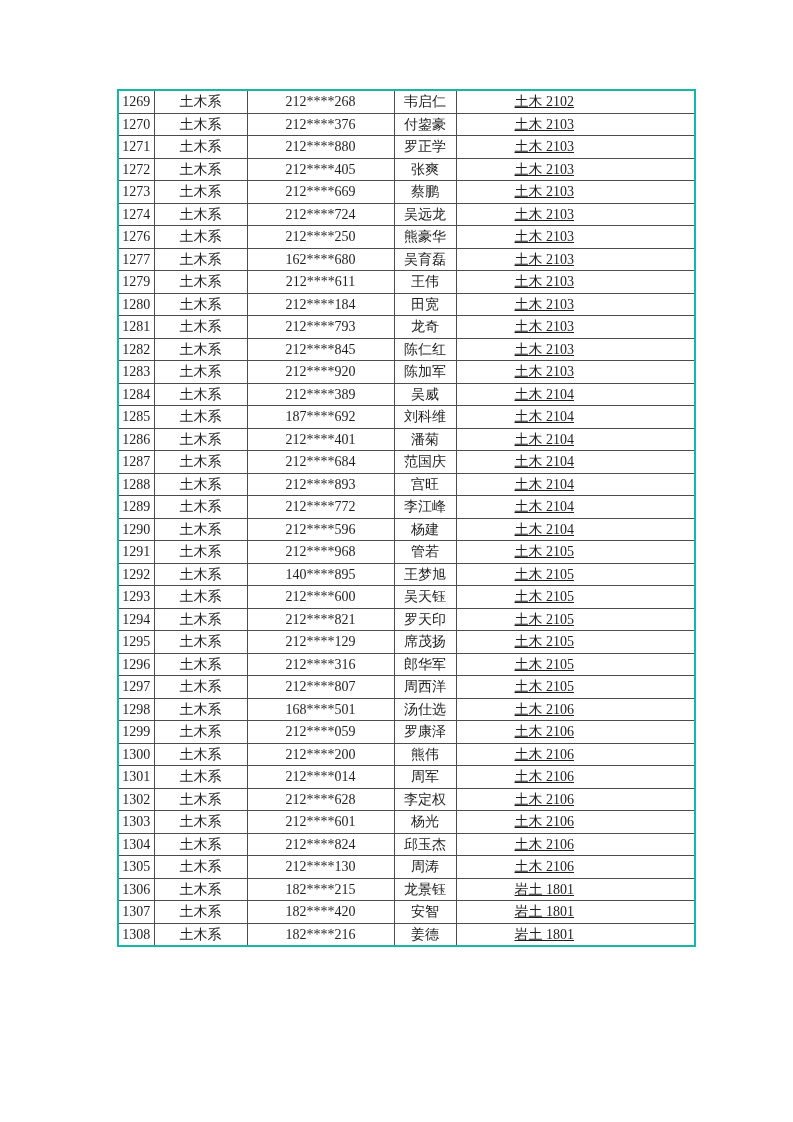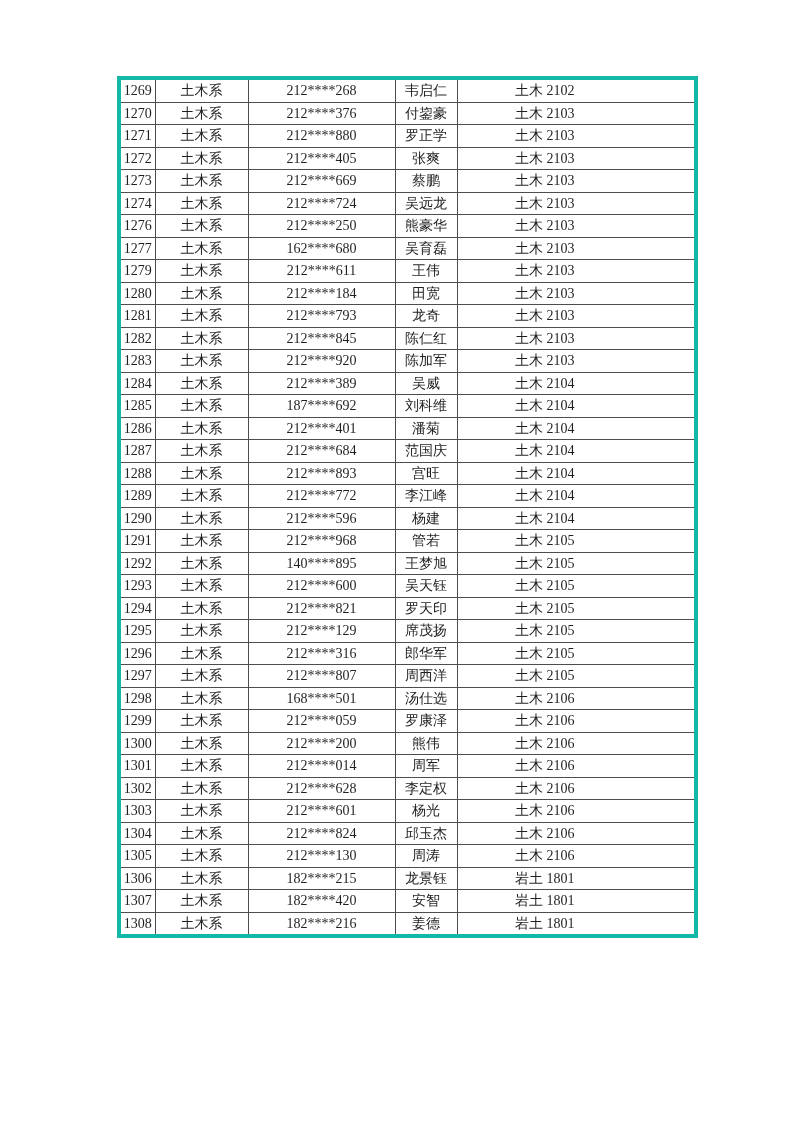--- a/index.html
+++ b/index.html
@@ -12,45 +12,46 @@
     width: 793px;
     height: 1122px;
     background: #ffffff;
     overflow: hidden;
     font-family: "Liberation Serif", "DejaVu Serif", serif;
     color: #1f1f1f;
   }
   table.roster {
     position: absolute;
     left: 117px;
-    top: 76px;
+    top: 89px;
     width: 577px;
     table-layout: fixed;
     border-collapse: collapse;
-    border: 4px solid #14b8a6;
+    border: 2px solid #14b8a6;
   }
   table.roster col.c1 { width: 36px; }
   table.roster col.c2 { width: 93px; }
   table.roster col.c3 { width: 147px; }
   table.roster col.c4 { width: 62px; }
   table.roster col.c5 { width: 239px; }
   table.roster td {
     border: 1px solid #4d4d4d;
     height: 21.5px;
     padding: 0;
     text-align: center;
     vertical-align: middle;
     font-size: 14px;
     line-height: 21.5px;
     white-space: nowrap;
     overflow: hidden;
   }
   
   table.roster td.col-class {
     padding-right: 62px;
+    text-decoration: underline;
   }
 </style>
 </head>
 <body>
 
 <div class="page">
   <table class="roster">
     <colgroup>
       <col class="c1">
       <col class="c2">

